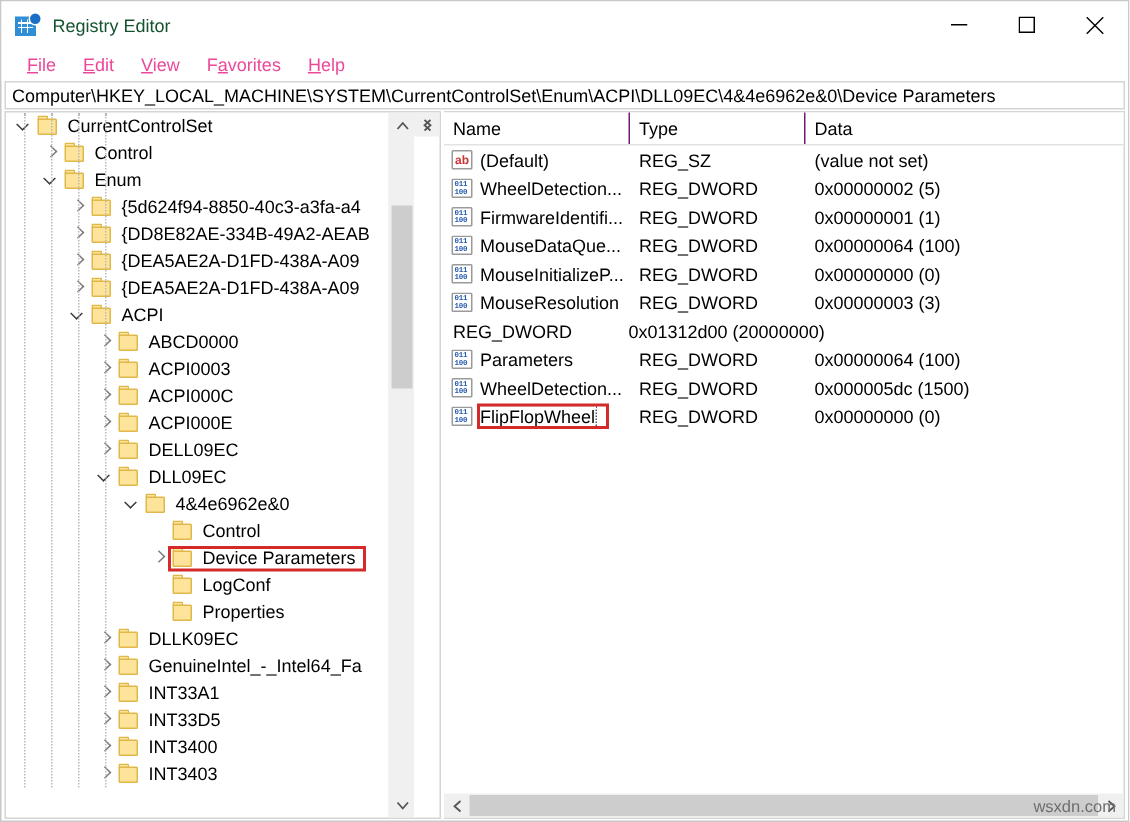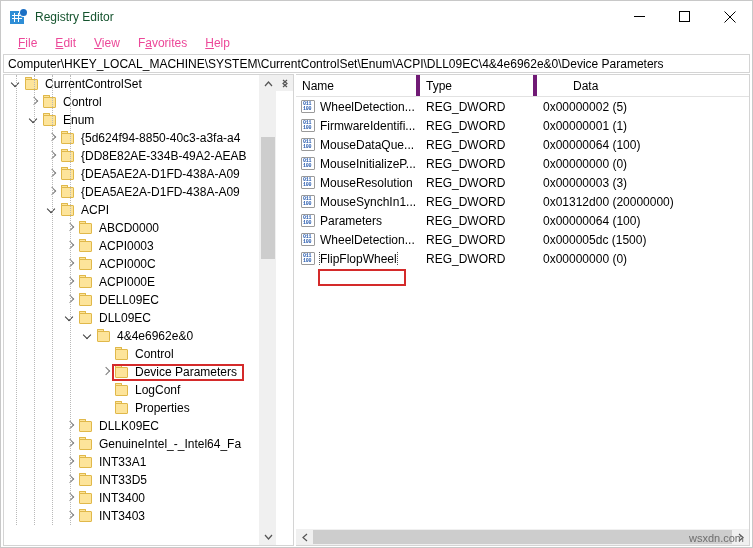--- a/index.html
+++ b/index.html
@@ -302,26 +302,26 @@
     display: flex;
     border-bottom: 1px solid #e2e2e2;
     background: #ffffff;
   }
   .col-h {
     font-size: 12px;
     color: #000000;
     display: flex;
     align-items: center;
     padding-left: 6px;
-    border-right: 4px solid #701a75;
+    border-right: 1px solid #701a75;
     box-sizing: border-box;
   }
   .col-name { width: 124px; }
   .col-type { width: 117px; }
-  .col-data { flex: 1; border-right: none; margin-left: 30px; }
+  .col-data { flex: 1; border-right: none; }
   .list-body {
     flex: 1;
     position: relative;
     overflow: hidden;
   }
   .lrow {
     height: 19px;
     display: flex;
     align-items: center;
     white-space: nowrap;
@@ -747,74 +747,78 @@
       <div class="list-header">
         <div class="col-h col-name">Name</div>
         <div class="col-h col-type">Type</div>
         <div class="col-h col-data">Data</div>
       </div>
       <div class="list-body">
         <div id="list-rows">
             <div class="lrow">
               <div class="lcell lcell-name">
                 <div class="vicon">
-                  <span class="bits">011<br>100</span>
-                </div>
-                <span class="name-hl">WheelDetection...</span>
-              </div>
-              <div class="lcell lcell-type">REG_DWORD</div>
-              <div class="lcell lcell-data">0x00000002 (5)</div>
+                  <span class="ab">ab</span>
+                </div>
+                <span class="name-hl">(Default)</span>
+              </div>
+              <div class="lcell lcell-type">REG_SZ</div>
+              <div class="lcell lcell-data">(value not set)</div>
             </div>
             <div class="lrow">
               <div class="lcell lcell-name">
                 <div class="vicon">
                   <span class="bits">011<br>100</span>
                 </div>
-                <span class="name-hl">FirmwareIdentifi...</span>
+                <span class="name-hl">WheelDetection...</span>
               </div>
               <div class="lcell lcell-type">REG_DWORD</div>
-              <div class="lcell lcell-data">0x00000001 (1)</div>
+              <div class="lcell lcell-data">0x00000002 (5)</div>
             </div>
             <div class="lrow">
               <div class="lcell lcell-name">
                 <div class="vicon">
                   <span class="bits">011<br>100</span>
                 </div>
-                <span class="name-hl">MouseDataQue...</span>
+                <span class="name-hl">FirmwareIdentifi...</span>
               </div>
               <div class="lcell lcell-type">REG_DWORD</div>
-              <div class="lcell lcell-data">0x00000064 (100)</div>
+              <div class="lcell lcell-data">0x00000001 (1)</div>
             </div>
             <div class="lrow">
               <div class="lcell lcell-name">
                 <div class="vicon">
                   <span class="bits">011<br>100</span>
                 </div>
-                <span class="name-hl">MouseInitializeP...</span>
+                <span class="name-hl">MouseDataQue...</span>
               </div>
               <div class="lcell lcell-type">REG_DWORD</div>
-              <div class="lcell lcell-data">0x00000000 (0)</div>
+              <div class="lcell lcell-data">0x00000064 (100)</div>
             </div>
             <div class="lrow">
               <div class="lcell lcell-name">
                 <div class="vicon">
                   <span class="bits">011<br>100</span>
                 </div>
-                <span class="name-hl">MouseResolution</span>
+                <span class="name-hl">MouseInitializeP...</span>
               </div>
               <div class="lcell lcell-type">REG_DWORD</div>
-              <div class="lcell lcell-data">0x00000003 (3)</div>
+              <div class="lcell lcell-data">0x00000000 (0)</div>
             </div>
             <div class="lrow">
               <div class="lcell lcell-name">
                 <div class="vicon">
                   <span class="bits">011<br>100</span>
                 </div>
-                <span class="name-hl">MouseSynchIn1...</span>
-              </div>
+                <span class="name-hl">MouseResolution</span>
+              </div>
+              <div class="lcell lcell-type">REG_DWORD</div>
+              <div class="lcell lcell-data">0x00000003 (3)</div>
+            </div>
+            <div class="lrow">
               <div class="lcell lcell-type">REG_DWORD</div>
               <div class="lcell lcell-data">0x01312d00 (20000000)</div>
             </div>
             <div class="lrow">
               <div class="lcell lcell-name">
                 <div class="vicon">
                   <span class="bits">011<br>100</span>
                 </div>
                 <span class="name-hl">Parameters</span>
               </div>

